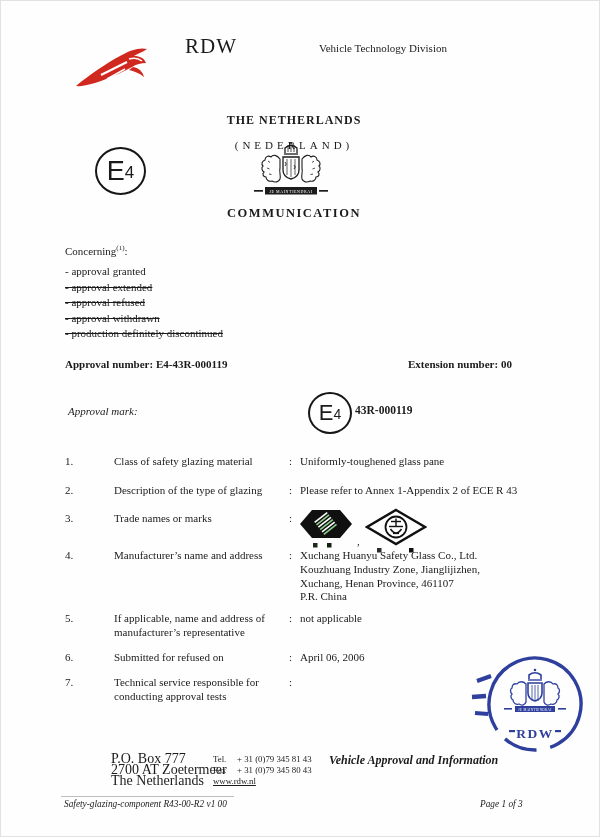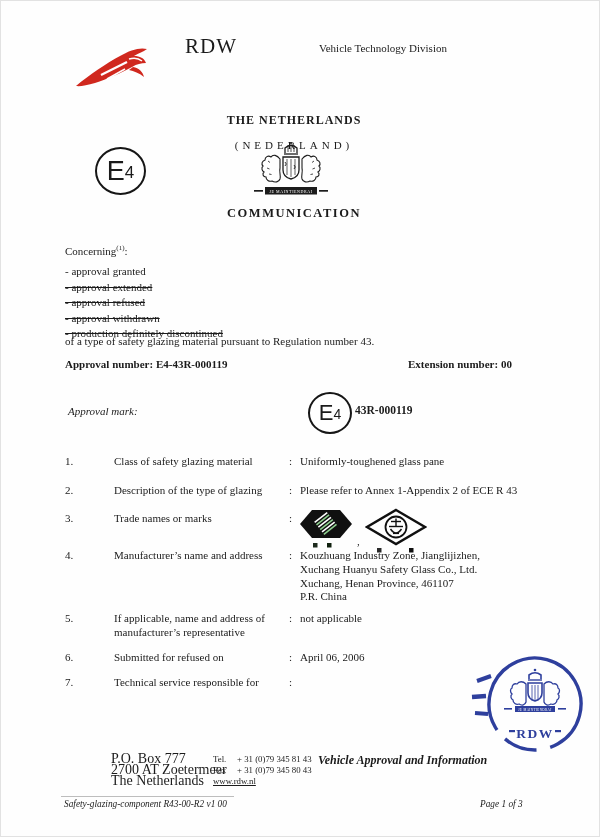--- a/index.html
+++ b/index.html
@@ -29,21 +29,21 @@
   .bold{font-weight:bold;}
   .mark-label{font-size:11px;font-style:italic;}
   .mark-value{font-size:11.5px;font-weight:bold;}
   .field{font-size:11px;}
   .lines div{line-height:13.8px;font-size:11px;}
   .label-lines div{line-height:13.8px;font-size:11px;}
   .footer-small{font-size:14px;line-height:10.8px;}
   .contact-row{font-size:8.8px;line-height:10.8px;display:flex;}
   .contact-row .cl{width:24px;}
   .weblink{text-decoration:underline;color:#1b1b1b;}
-  .dept{font-size:12px;font-weight:bold;font-style:italic;}
+  .dept{font-size:12px;font-weight:bold;font-style:italic;margin-left:11px;}
   .docref{font-size:9.3px;font-style:italic;}
   .hairline{height:1px;background:#9a9a9a;opacity:.65;}
 </style>
 </head>
 <body>
 
 <div class="page">
 
   <svg class="abs" style="left:72px;top:38px" width="82" height="54" viewBox="0 0 82 54">
     <path d="M3,47 C16,36 34,24 47,17 C57,11 67,8 74,10 C70,13 66,14 61,17 C67,17 71,19 73,24 C68,24 64,25 59,28 C48,34 34,40 22,44 C14,46.5 7,47.5 3,47 Z" fill="#d0281e"></path>
@@ -92,21 +92,20 @@
   <div class="abs body-text" style="left:64px;top:243px">
     <span>Concerning</span><sup class="sup">(1)</sup><span>:</span>
   </div>
 
   <div class="abs opt" style="left:64px;top:263px">- approval granted</div>
   <div class="abs opt struck" style="left:64px;top:278.5px">- approval extended</div>
   <div class="abs opt struck" style="left:64px;top:294px">- approval refused</div>
   <div class="abs opt struck" style="left:64px;top:309.5px">- approval withdrawn</div>
   <div class="abs opt struck" style="left:64px;top:325px">- production definitely discontinued</div>
 
-  <div class="abs body-text" style="left:64px;top:334px">of a type of safety glazing material pursuant to Regulation number 43.</div>
 
   <div class="abs body-text bold" style="left:64px;top:357px">
     <span>Approval number:</span>
     <span>E4-43R-000119</span>
   </div>
   <div class="abs body-text bold" style="left:407px;top:357px">
     <span>Extension number:</span>
     <span>00</span>
   </div>
 
@@ -156,42 +155,43 @@
       <line x1="28" y1="25.5" x2="34" y2="25.5" stroke-width="1.2"></line>
     </g>
     <rect x="12" y="40" width="4.5" height="4.5" fill="#2a2a2a"></rect>
     <rect x="44" y="40" width="4.5" height="4.5" fill="#101010"></rect>
   </svg>
 
   <div class="abs field" style="left:64px;top:548px">4.</div>
   <div class="abs field" style="left:113px;top:548px">Manufacturer’s name and address</div>
   <div class="abs field" style="left:288px;top:548px">:</div>
   <div class="abs lines" style="left:299px;top:548px">
+    <div>Xuchang Huanyu Safety Glass Co., Ltd.</div>
     <div>Kouzhuang Industry Zone, Jianglijizhen,</div>
-    <div>Xuchang Huanyu Safety Glass Co., Ltd.</div>
     <div>Xuchang, Henan Province, 461107</div>
     <div>P.R. China</div>
   </div>
 
   <div class="abs field" style="left:64px;top:611px">5.</div>
   <div class="abs label-lines" style="left:113px;top:611px;width:185px">
     <div>If applicable, name and address of</div>
     <div>manufacturer’s representative</div>
   </div>
   <div class="abs field" style="left:288px;top:611px">:</div>
   <div class="abs field" style="left:299px;top:611px">not applicable</div>
 
   <div class="abs field" style="left:64px;top:650px">6.</div>
   <div class="abs field" style="left:113px;top:650px">Submitted for refused on</div>
   <div class="abs field" style="left:288px;top:650px">:</div>
   <div class="abs field" style="left:299px;top:650px">April 06, 2006</div>
 
   <div class="abs field" style="left:64px;top:675px">7.</div>
   <div class="abs label-lines" style="left:113px;top:675px;width:185px">
     <div>Technical service responsible for</div>
+    <div>conducting approval tests</div>
   </div>
   <div class="abs field" style="left:288px;top:675px">:</div>
 
   <svg class="abs" style="left:468px;top:650px" width="122" height="110" viewBox="0 0 122 110">
     <g fill="none" stroke="#2e3f9d">
       <circle cx="66" cy="53" r="46" stroke-width="3.4" stroke-dasharray="225 14 34 12" transform="rotate(150 66 53)"></circle>
       <path d="M8,30 L22,25" stroke-width="4"></path>
       <path d="M3,46 L17,45" stroke-width="4.5"></path>
       <path d="M6,62 L19,63" stroke-width="4"></path>
       <path d="M60,28 L60,24 Q66,19.5 72,24 L72,28" stroke-width="1.6"></path>

